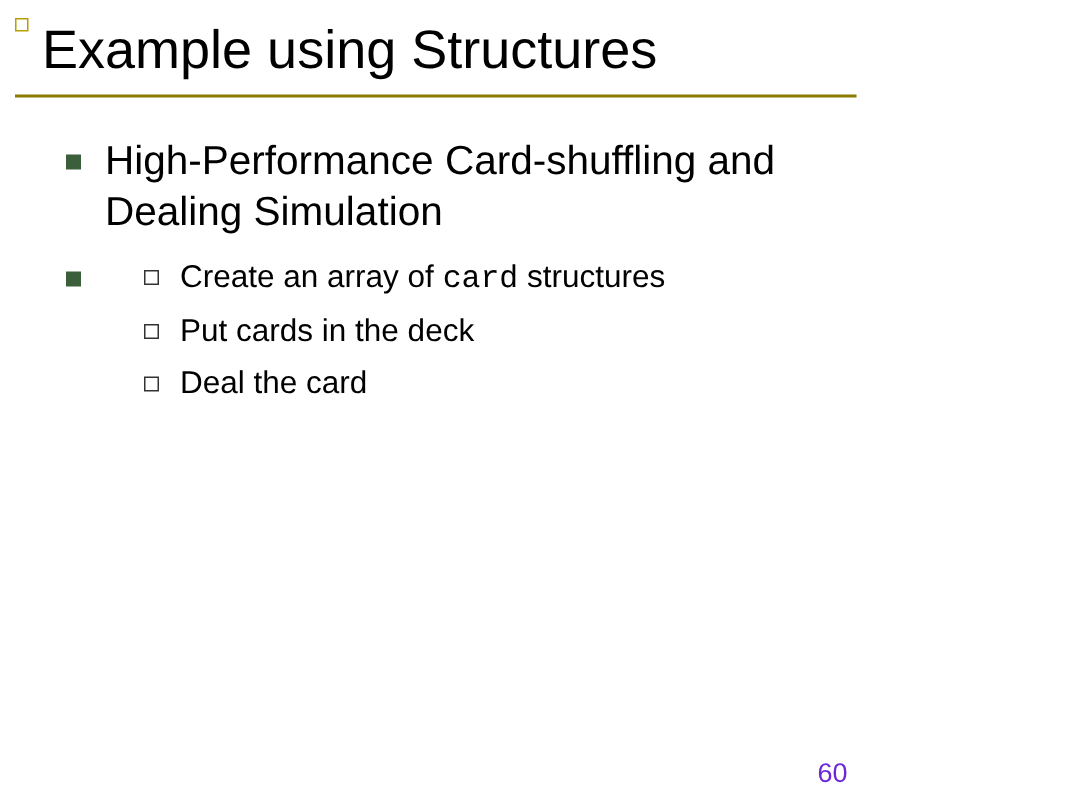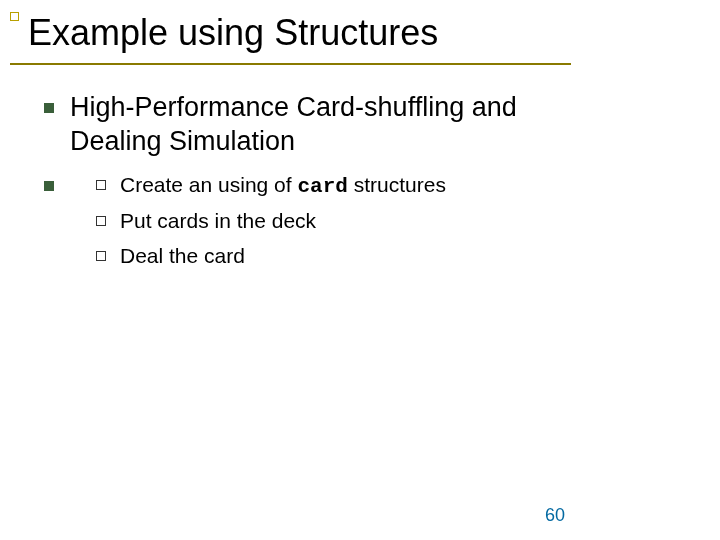--- a/index.html
+++ b/index.html
@@ -89,28 +89,27 @@
     left: 2px;
     top: 11px;
     width: 8px;
     height: 8px;
     border: 1px solid #333;
     background: transparent;
   }
   .code {
     font-family: "Courier New", Courier, monospace;
     font-size: 21px;
-    font-weight: bold;
   }
   .page-num {
     position: absolute;
     right: 24px;
     bottom: 14px;
     font-size: 18px;
-    color: #0369a1;
+    color: #6d28d9;
   }
 </style>
 </head>
 <body>
 
 <div class="slide">
 
   <div class="title-block">
     <div class="title-accent"></div>
     <h1 class="title">Example using Structures</h1>
@@ -118,21 +117,21 @@
   <hr class="title-rule">
 
   <div class="body">
     <ul class="lvl1">
       <li>
         <span>High-Performance Card-shuffling and Dealing Simulation</span>
       </li>
       <li>
         <ul class="lvl2">
           <li>
-            <span>Create an using of </span><span class="code">card</span><span> structures</span>
+            <span>Create an array of </span><span class="code">card</span><span> structures</span>
           </li>
           <li>
             <span>Put cards in the deck</span>
           </li>
           <li>
             <span>Deal the card</span>
           </li>
         </ul>
       </li>
     </ul>

